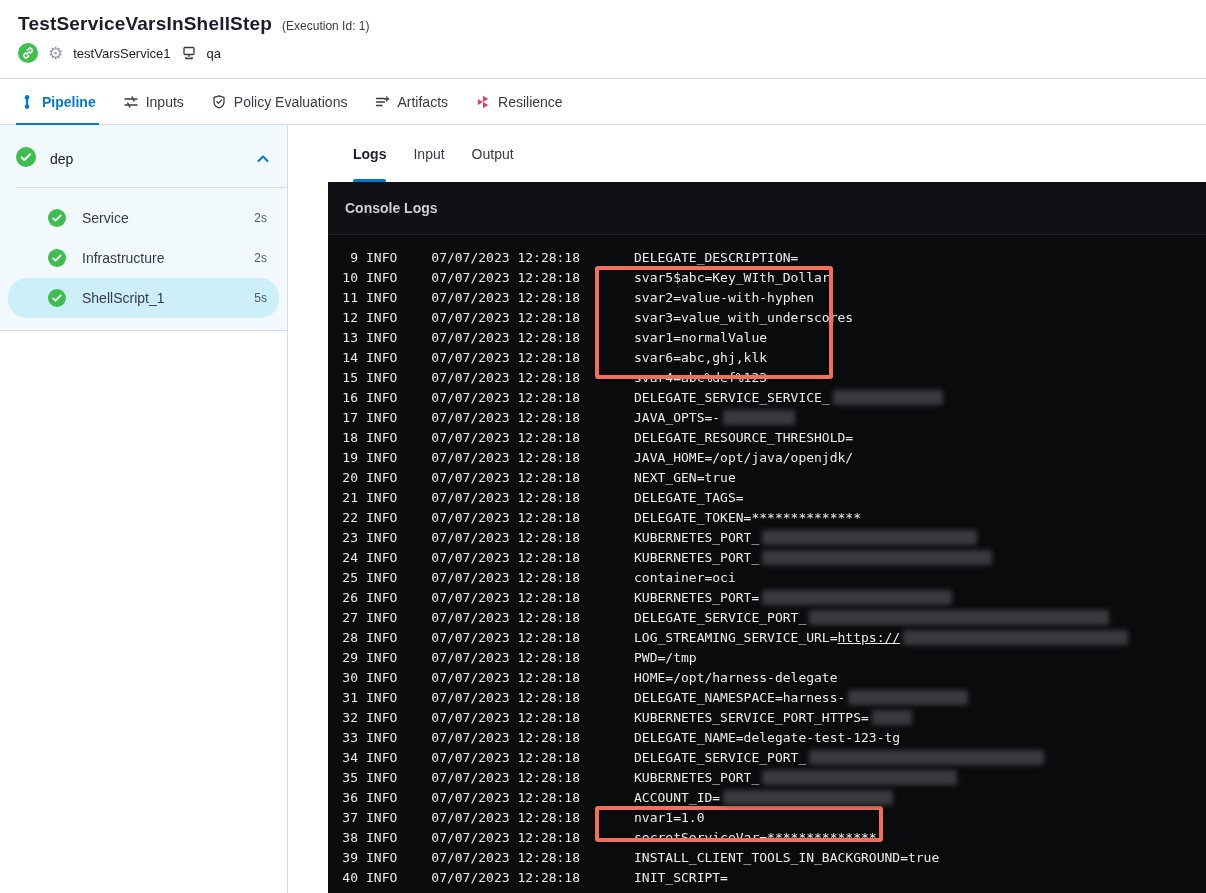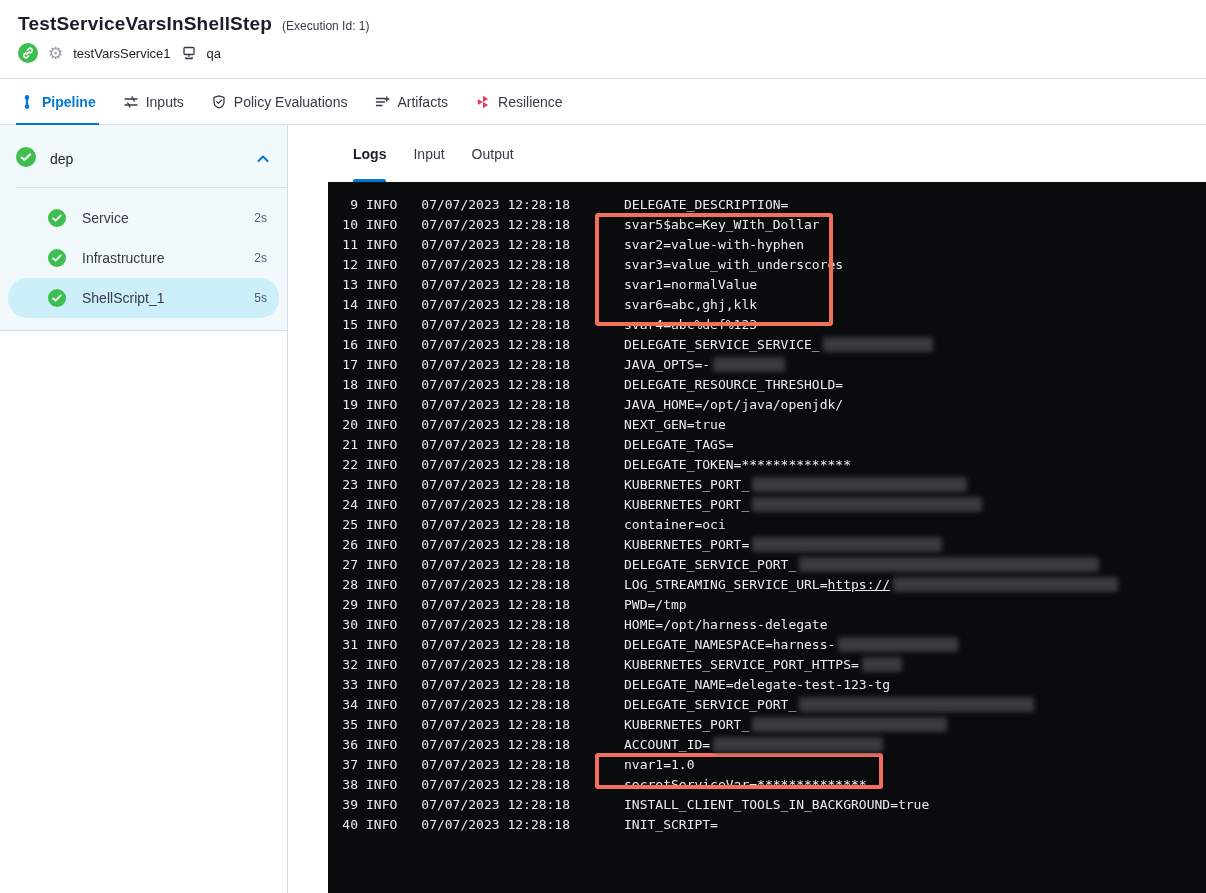--- a/index.html
+++ b/index.html
@@ -57,21 +57,21 @@
   .log-tab.active { font-weight:700; color:#1b1d2c; }
   .log-tab.active::after { content:""; position:absolute; left:0; right:0; bottom:0; height:3px; background:#0278d5; border-radius:2px 2px 0 0; }
   .console { flex:1; min-height:0; background:#0a0b0d; display:flex; flex-direction:column; }
   .console-header { height:53px; flex:none; background:#101114; border-bottom:1px solid #232428; display:flex; align-items:center; padding-left:17px; }
   .console-title { font-size:14px; font-weight:700; color:#cfd0d3; }
   .log-list { position:relative; flex:1; padding:12px 0 0 8px; overflow:hidden;
               font-family:"DejaVu Sans Mono", monospace; font-size:13px; }
   .log-line { height:20px; display:flex; align-items:center; white-space:pre; color:#ececee; }
   .ln { width:22px; text-align:right; flex:none; }
   .lv { margin-left:8px; flex:none; }
-  .ts { margin-left:24px; flex:none;text-align:center; }
+  .ts { margin-left:34px; flex:none;text-align:center; }
   .msg { margin-left:54px; flex:none; display:flex; align-items:center; }
   .redact { display:inline-block; height:15px; background:#3a3a3f; border-radius:2px; filter:blur(2.5px); margin-left:3px; }
   .linkseg { text-decoration:underline; }
   .hl-box { position:absolute; border:4px solid #f0705c; border-radius:3px; pointer-events:none; }
   .hl1 { top:31px; left:267px; width:238px; height:113px; }
   .hl2 { top:571px; left:267px; width:288px; height:36px; }
 </style>
 </head>
 <body>
 
@@ -217,20 +217,23 @@
       </div>
     </aside>
 
     <main class="main">
       <div class="log-tabs" id="log-tabs">
           <div class="log-tab active">Logs</div>
           <div class="log-tab">Input</div>
           <div class="log-tab">Output</div>
         </div>
       <div class="console">
+        <div class="console-header">
+          <span class="console-title">Console Logs</span>
+        </div>
         <div class="log-list" id="log-list">
           <div class="hl-box hl1"></div>
           <div class="hl-box hl2"></div>
         <div class="log-line"><span class="ln">9</span><span class="lv">INFO</span><span class="ts">07/07/2023 12:28:18</span><span class="msg"><span>DELEGATE_DESCRIPTION=</span></span></div>
             <div class="log-line"><span class="ln">10</span><span class="lv">INFO</span><span class="ts">07/07/2023 12:28:18</span><span class="msg"><span>svar5$abc=Key_WIth_Dollar</span></span></div>
             <div class="log-line"><span class="ln">11</span><span class="lv">INFO</span><span class="ts">07/07/2023 12:28:18</span><span class="msg"><span>svar2=value-with-hyphen</span></span></div>
             <div class="log-line"><span class="ln">12</span><span class="lv">INFO</span><span class="ts">07/07/2023 12:28:18</span><span class="msg"><span>svar3=value_with_underscores</span></span></div>
             <div class="log-line"><span class="ln">13</span><span class="lv">INFO</span><span class="ts">07/07/2023 12:28:18</span><span class="msg"><span>svar1=normalValue</span></span></div>
             <div class="log-line"><span class="ln">14</span><span class="lv">INFO</span><span class="ts">07/07/2023 12:28:18</span><span class="msg"><span>svar6=abc,ghj,klk</span></span></div>
             <div class="log-line"><span class="ln">15</span><span class="lv">INFO</span><span class="ts">07/07/2023 12:28:18</span><span class="msg"><span>svar4=abc%def%123</span></span></div>

